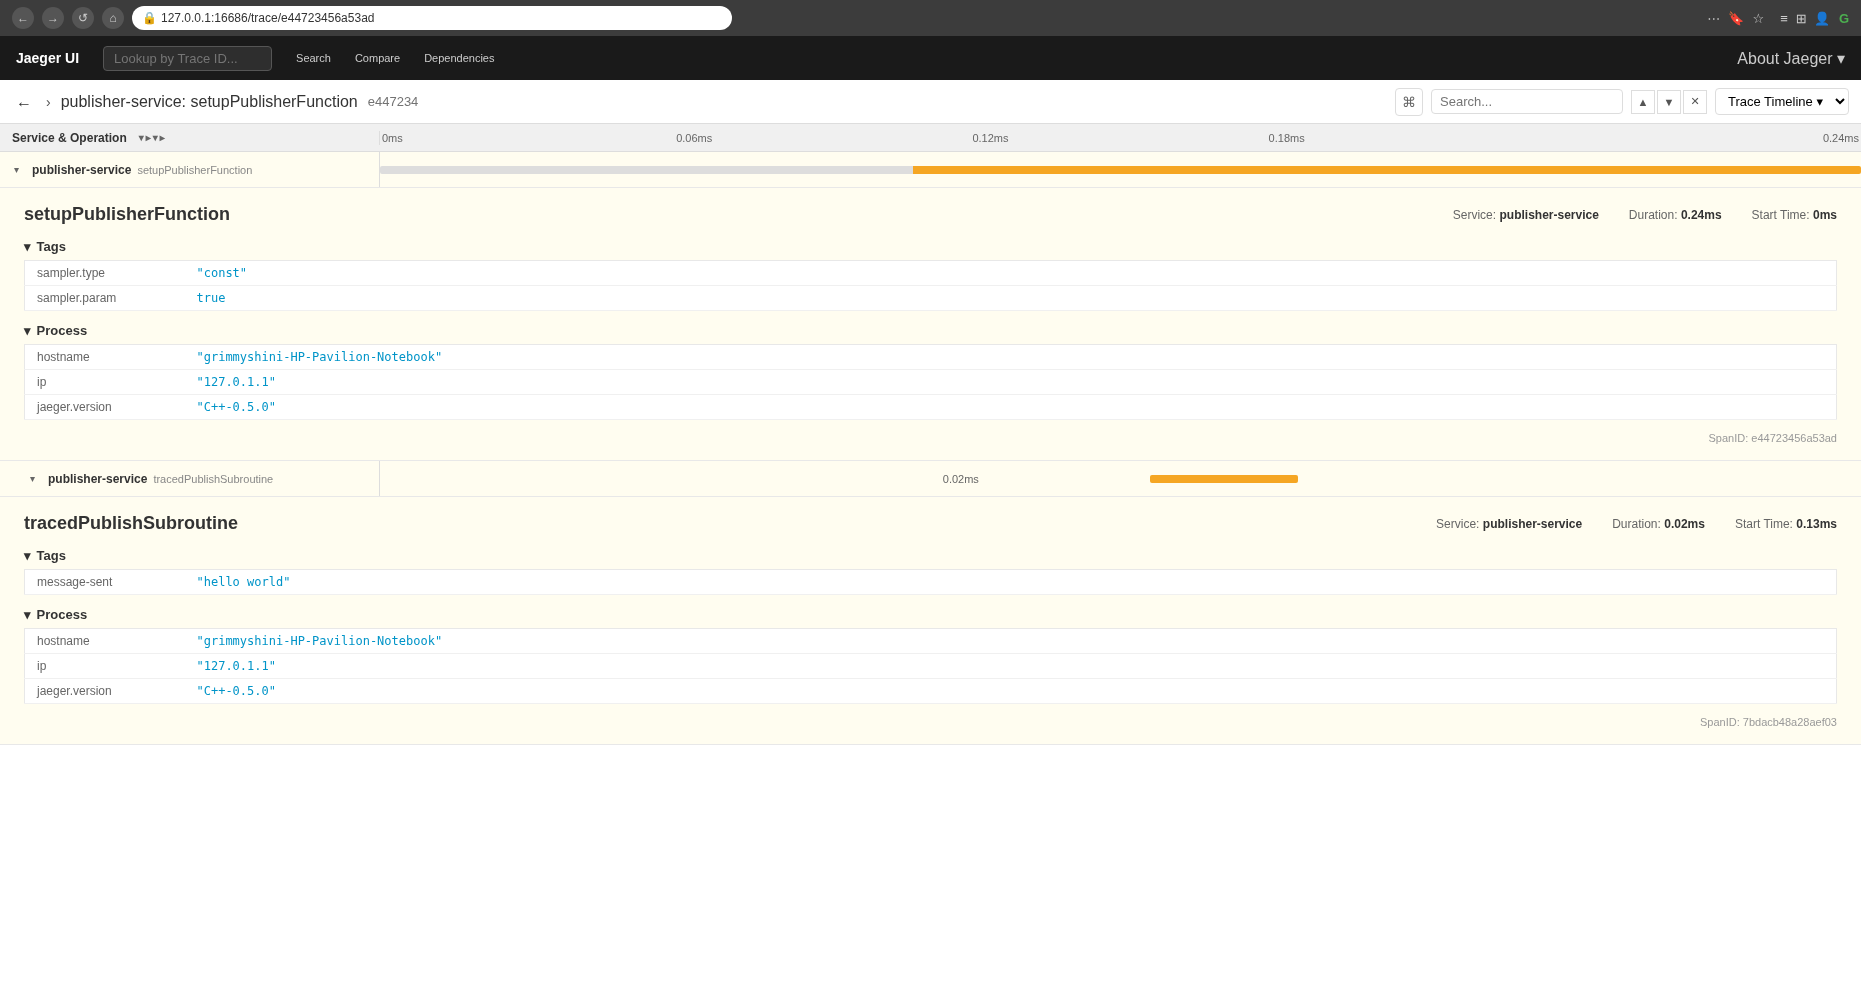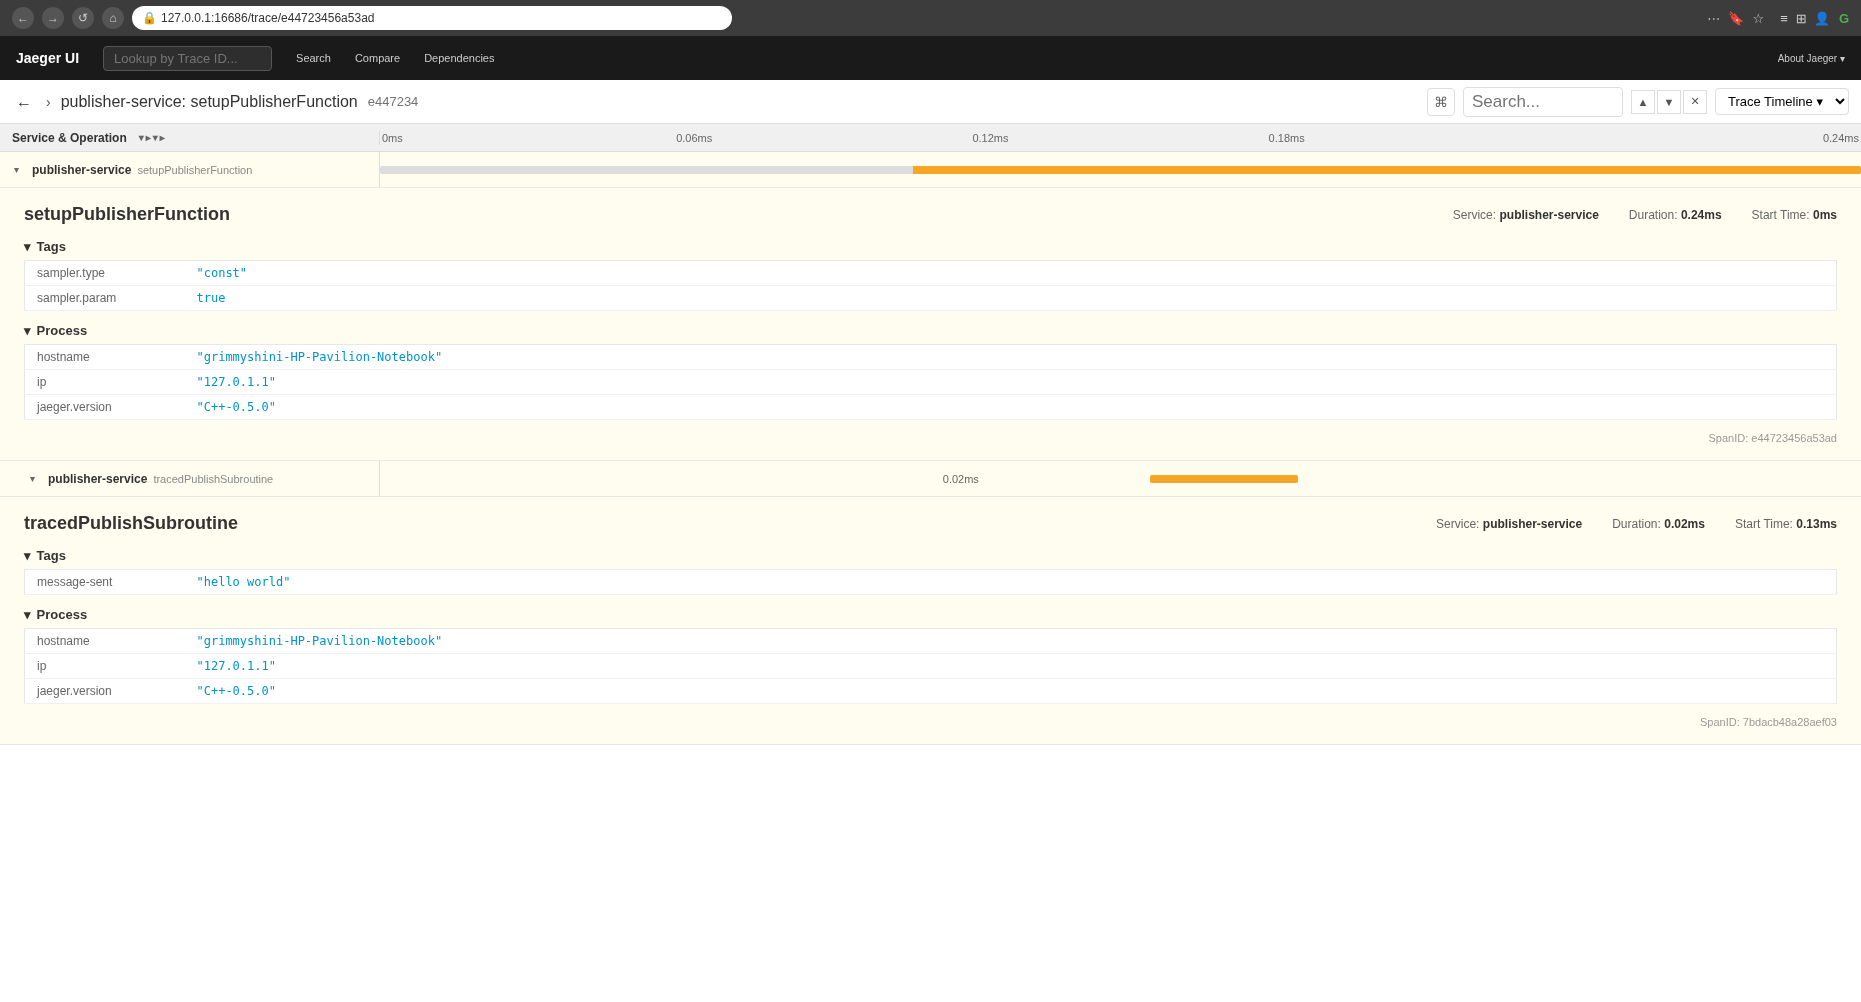--- a/index.html
+++ b/index.html
@@ -68,21 +68,21 @@
     }
     .app-nav-link {
       color: #ccc;
       font-size: 11px;
       cursor: pointer;
       text-decoration: none;
     }
     .app-nav-right {
       margin-left: auto;
       color: #ccc;
-      font-size: 10px;
+      font-size: 16px;
     }
 
     
     .trace-header {
       height: 44px;
       background: #fff;
       border-bottom: 1px solid #ddd;
       display: flex;
       align-items: center;
       padding: 0 12px;
@@ -115,22 +115,22 @@
       width: 28px; height: 28px;
       border: 1px solid #ddd;
       border-radius: 4px;
       display: flex; align-items: center; justify-content: center;
       font-size: 14px; color: #666; cursor: pointer;
     }
     .trace-search-input {
       border: 1px solid #ddd;
       border-radius: 4px;
       padding: 4px 8px;
-      font-size: 17px;
-      width: 160px;
+      font-size: 13px;
+      width: 192px;
       outline: none;
     }
     .trace-nav-btns {
       display: flex; gap: 2px;
     }
     .trace-nav-btn {
       width: 24px; height: 24px;
       border: 1px solid #ddd;
       background: #fff;
       display: flex; align-items: center; justify-content: center;

